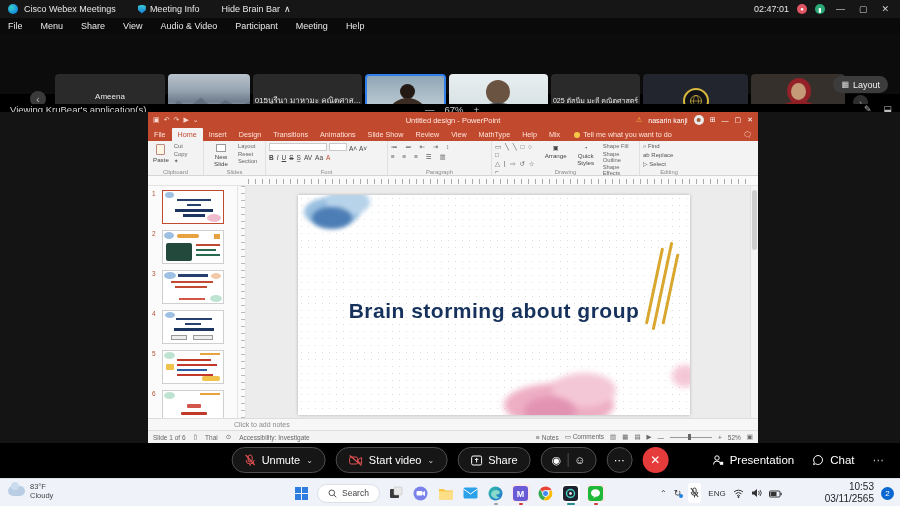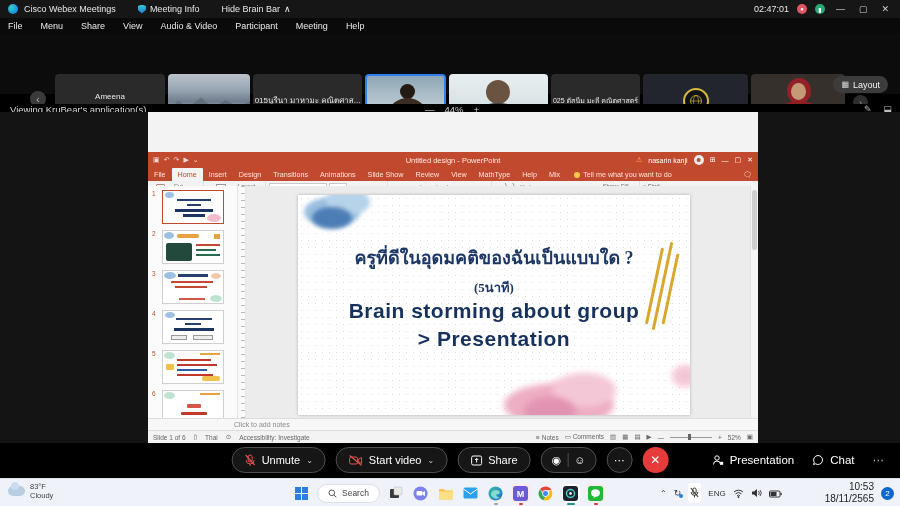--- a/index.html
+++ b/index.html
@@ -42,21 +42,21 @@
   
   .viewbar { position:absolute; left:0; top:104px; width:900px; height:18px; background:#000; display:flex; align-items:flex-start; color:#d9d9d9; font-size:9.5px; }
   .viewing-label { margin-left:10px; }
   .zoomctl { position:absolute; left:425px; display:flex; gap:10px; align-items:center; color:#cfcfcf; font-size:9.5px; }
   .viewbar-icons { position:absolute; right:8px; display:flex; gap:12px; color:#bdbdbd; font-size:9px; }
 
   
   .screen { position:absolute; left:0; top:112px; width:900px; height:331px; background:#141414; }
   .ppt { position:absolute; left:148px; top:0; width:610px; height:331px; background:#f3f3f3; font-size:7px; }
 
-  .ppt-title { height:16px; background:#c1492e; display:flex; align-items:center; color:#fff;margin-top:40px; }
+  .ppt-title { height:16px; background:#c1492e; display:flex; align-items:center; color:#fff; }
   .qat { display:flex; gap:4px; font-size:7px; margin-left:5px; color:#f7d9cf; }
   .ppt-title-text { position:absolute; left:0; width:610px; text-align:center; font-size:7.5px; color:#ffe9e2; pointer-events:none; }
   .ppt-title-right { margin-left:auto; display:flex; align-items:center; gap:6px; padding-right:5px; font-size:7px; }
   .warn { color:#f6c84a; font-size:7px; }
   .avatar { width:10px; height:10px; border-radius:50%; background:#e9e9e9; color:#a0522d; font-size:7px; line-height:10px; text-align:center; }
 
   .ppt-tabs { height:13px; background:#c1492e; display:flex; align-items:flex-end; gap:0; color:#ffe3da; font-size:7.2px; }
   .ppt-tab { padding:2px 6px 2px; }
   .ppt-tab.active { background:#f3f3f3; color:#c1492e; border-radius:1px 1px 0 0; }
   .tellme { display:flex; align-items:center; gap:3px; margin-left:8px; padding-bottom:2px; }
@@ -236,21 +236,21 @@
       <span class="layout-glyph">▦</span>
       <span>Layout</span>
     </button>
     <button class="strip-nav-r">›</button>
   </div>
 
   <div class="viewbar">
     <span class="viewing-label">Viewing KruBear's application(s)</span>
     <span class="zoomctl">
       <span>—</span>
-      <span>44%</span>
+      <span>67%</span>
       <span>+</span>
     </span>
     <span class="viewbar-icons">
       <span>✎</span>
       <span>⬓</span>
     </span>
   </div>
 
   <div class="screen">
     <div class="ppt">
@@ -476,24 +476,21 @@
             <span class="pinkblob">
               <i style="left:10px;top:12px;width:110px;height:44px;background:#eeaec4;"></i>
               <i style="left:58px;top:2px;width:64px;height:34px;background:#f4c7d6;"></i>
               <i style="left:30px;top:26px;width:52px;height:28px;background:#e293b2;"></i>
             </span>
             <span class="pinkcorner"></span>
             <span class="ystroke" style="right:34px;top:52px;height:78px;"></span>
             <span class="ystroke" style="right:26px;top:46px;height:90px;"></span>
             <span class="ystroke" style="right:18px;top:58px;height:72px;"></span>
 
-            <div class="s-line1">ครูที่ดีในอุดมคติของฉันเป็นแบบใด ?</div>
-            <div class="s-line2">(5นาที)</div>
             <div class="s-line3">Brain storming about group</div>
-            <div class="s-line4">&gt; Presentation</div>
           </div>
           <div class="vscroll"></div>
         </div>
       </div>
 
       <div class="ppt-notes">
         <span>Click to add notes</span>
       </div>
 
       <div class="ppt-status">
@@ -697,19 +694,19 @@
       </span>
       <span>
         <svg width="13" height="8" viewBox="0 0 13 8">
             <rect x="0.5" y="1" width="10.5" height="6" rx="1" fill="none" stroke="#333" stroke-width="1"></rect>
             <rect x="11.5" y="2.8" width="1.2" height="2.4" fill="#333"></rect>
             <rect x="1.5" y="2" width="6" height="4" fill="#333"></rect>
           </svg>
       </span>
       <span class="tray-time">
         <span>10:53</span><br>
-        <span>18/11/2565</span>
+        <span>03/11/2565</span>
       </span>
       <span class="badge">2</span>
     </span>
   </div>
 
 </div>
 
 </body></html>

